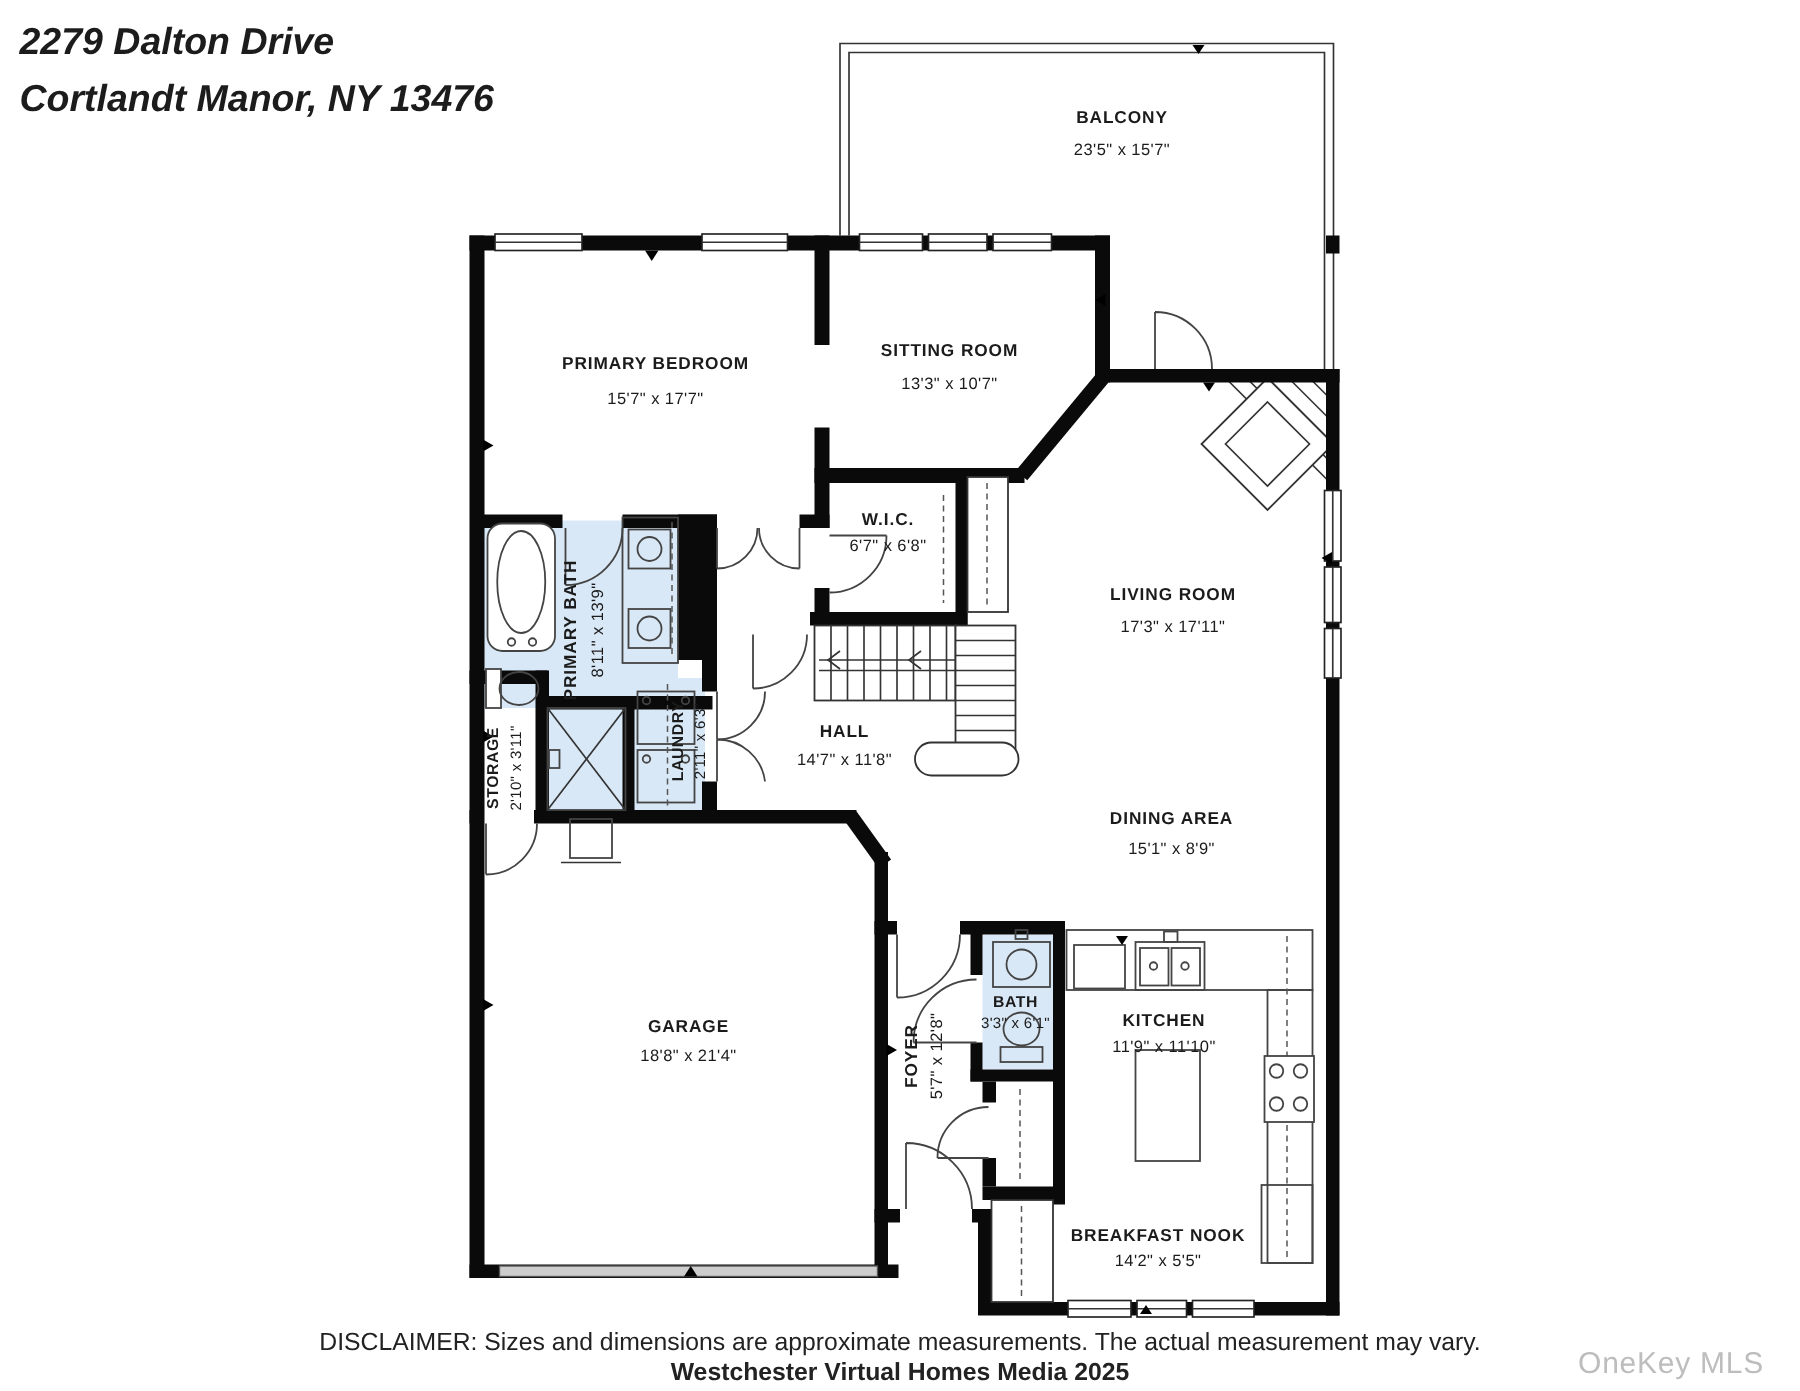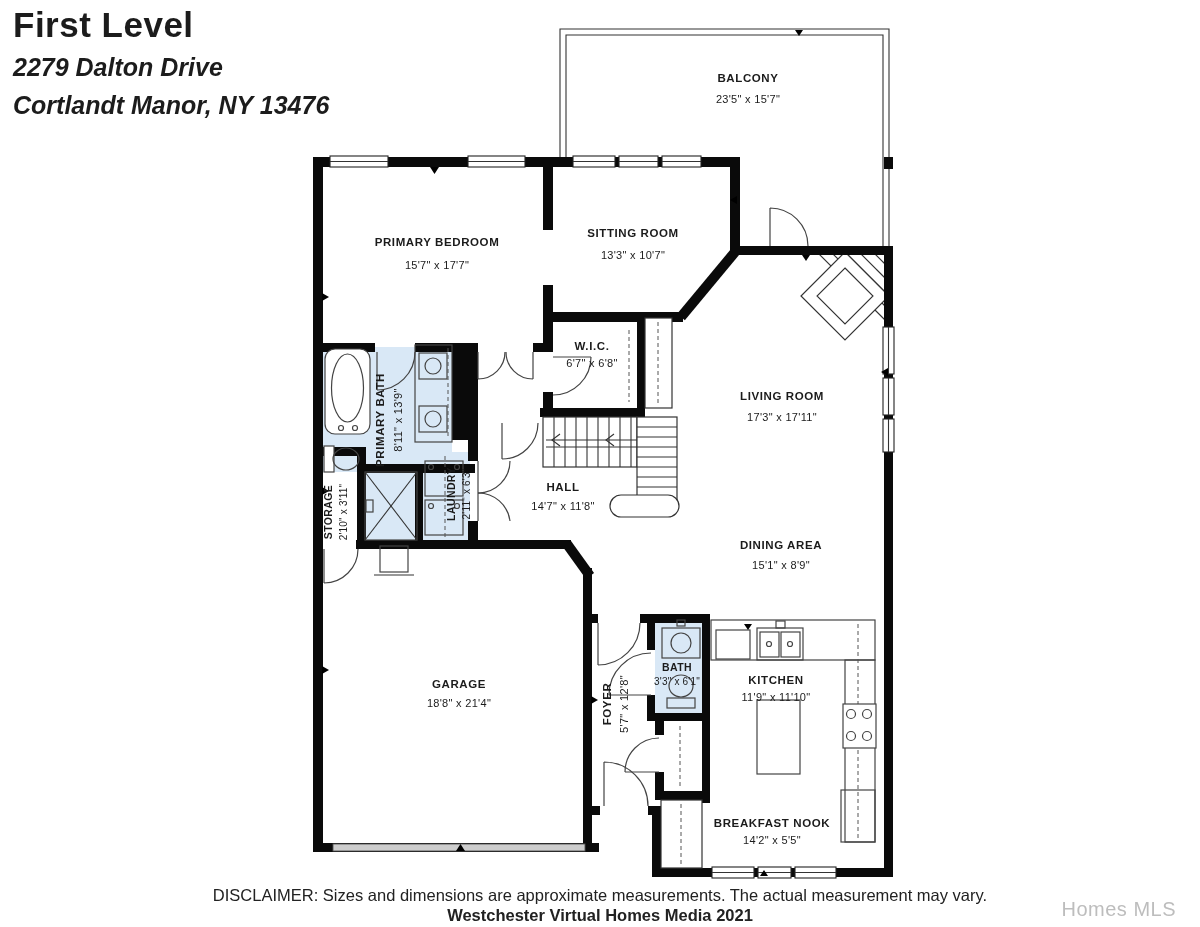--- a/index.html
+++ b/index.html
@@ -28,21 +28,20 @@
           font-size:16.5px;color:#222;}
   .footer-credit{position:absolute;left:0;right:0;bottom:2px;text-align:center;
           font-size:16.5px;font-weight:700;color:#222;}
   .watermark{position:absolute;right:24px;bottom:6px;font-size:20px;
           color:#bdbdbd;letter-spacing:.5px;}
 </style>
 </head>
 <body>
 
 <div class="title-block">
-  <div class="title-main">First Level</div>
   <div class="title-addr">2279 Dalton Drive</div>
   <div class="title-addr">Cortlandt Manor, NY 13476</div>
 </div>
 
 <svg class="plan-svg" width="1200" height="927" viewBox="0 0 1200 927" xmlns="http://www.w3.org/2000/svg">
 
   <g>
     <rect class="blue" x="322" y="347" width="130" height="125"></rect>
     <rect class="blue" x="365" y="472" width="52" height="68"></rect>
     <rect class="blue" x="420" y="452" width="50" height="90"></rect>
@@ -348,14 +347,14 @@
       <text class="rd" x="776" y="701">11'9" x 11'10"</text>
     </g>
     <g>
       <text class="rn" x="772" y="827">BREAKFAST NOOK</text>
       <text class="rd" x="772" y="844">14'2" x 5'5"</text>
     </g>
   </g>
 </svg>
 
 <div class="footer">DISCLAIMER: Sizes and dimensions are approximate measurements. The actual measurement may vary.</div>
-<div class="footer-credit">Westchester Virtual Homes Media 2021</div>
-<div class="watermark">Homes MLS</div>
+<div class="footer-credit">Westchester Virtual Homes Media 2025</div>
+<div class="watermark">OneKey MLS</div>
 
 </body></html>

